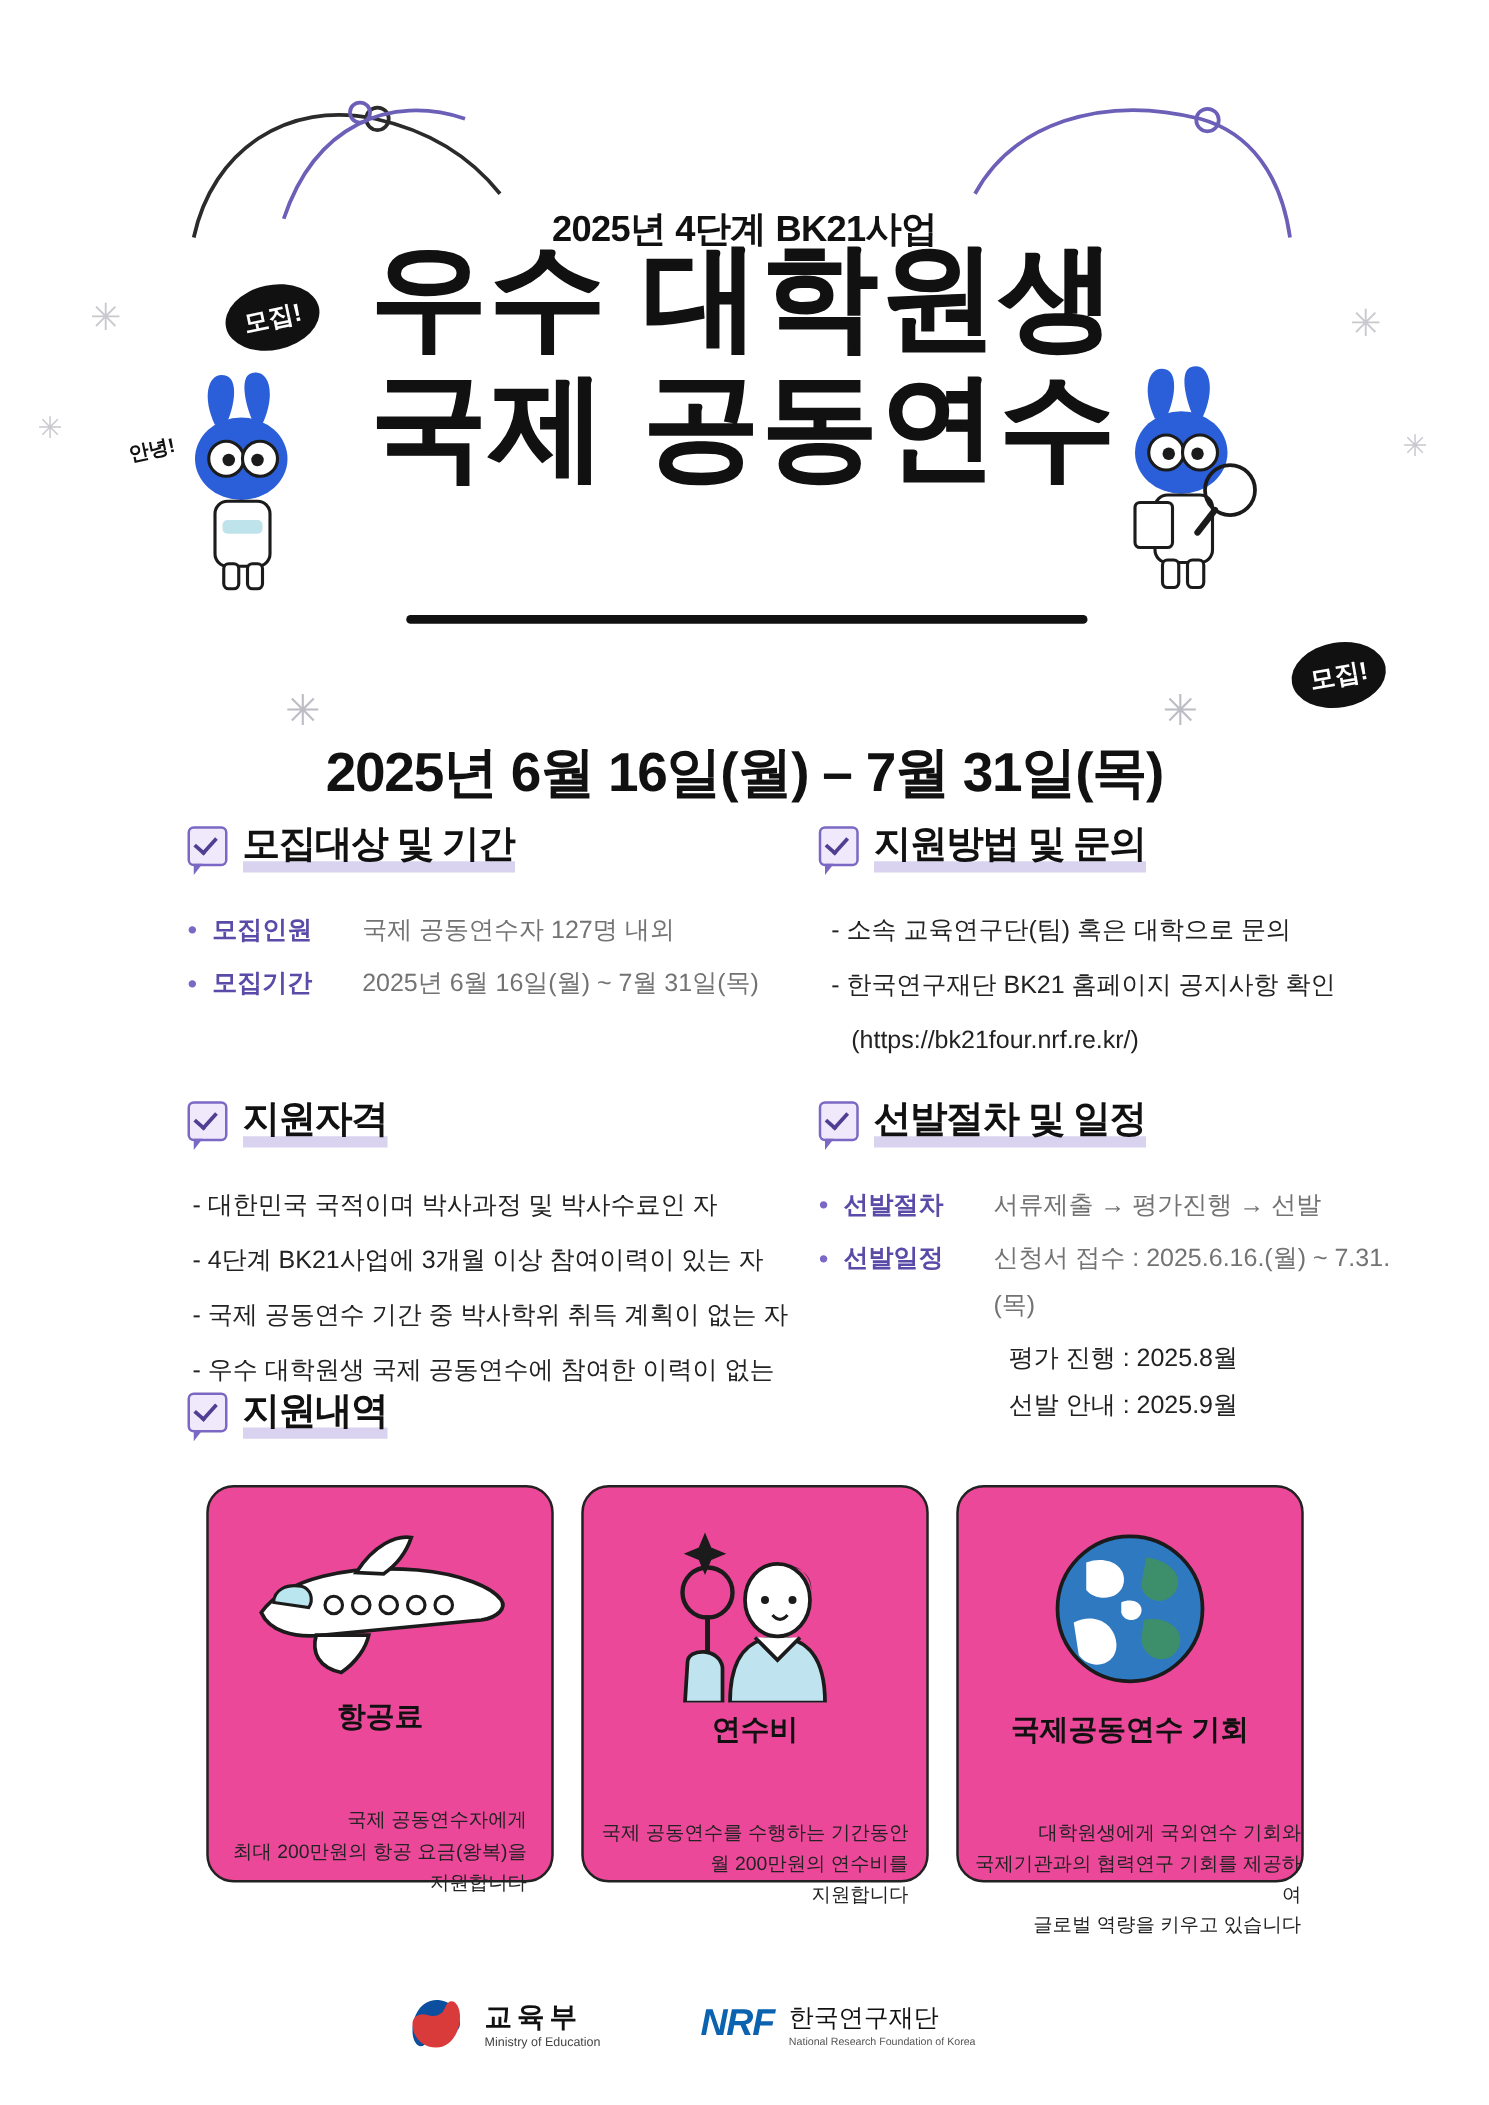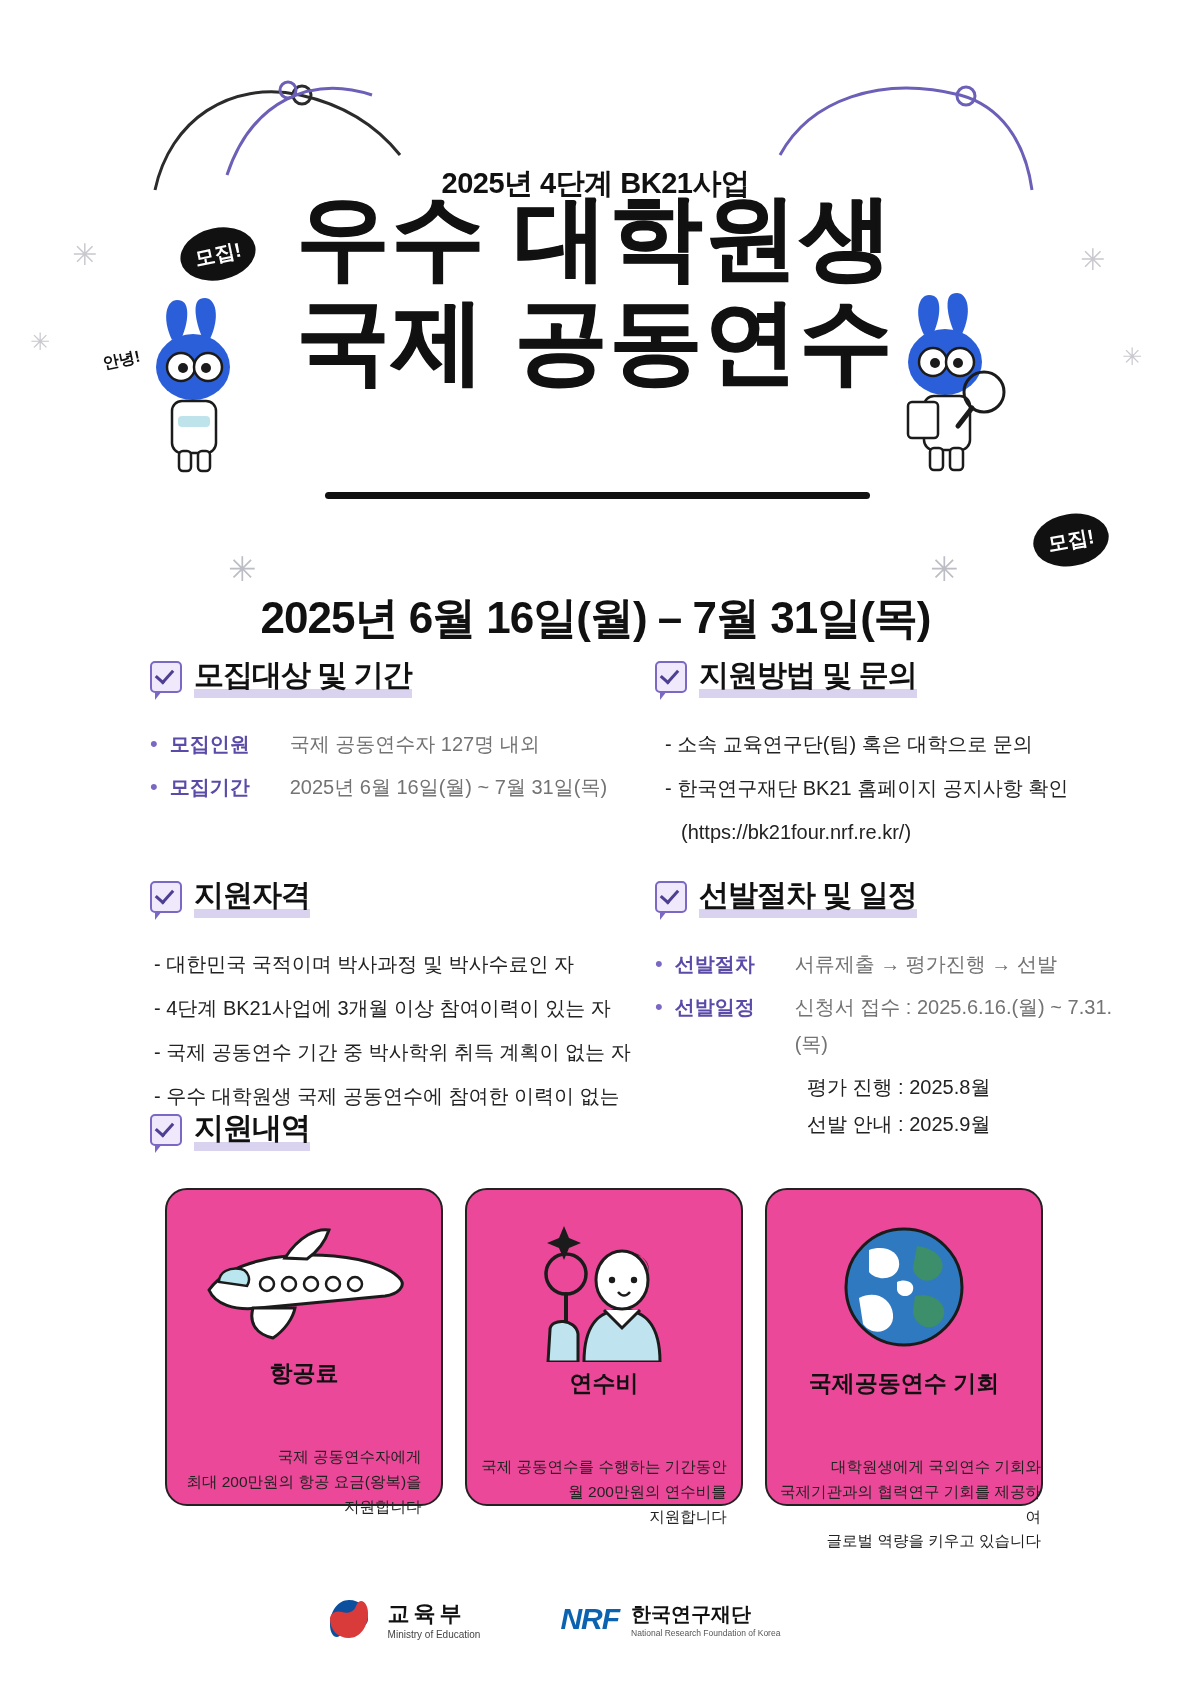--- a/index.html
+++ b/index.html
@@ -232,21 +232,21 @@
   .logo-item { display: flex; align-items: center; gap: 12px; }
   .logo-text-main { font-size: 22px; font-weight: bold; color: #111; letter-spacing: 4px;}
   .logo-text-sub { font-size: 10px; color: #444; letter-spacing: 0px; text-align: right;}
   .nrf-mark {
     font-size: 30px;
     font-weight: 900;
     font-style: italic;
     color: #0b63b0;
     letter-spacing: -1px;
   }
-  .nrf-name { font-size: 20px; font-weight: bold; color: #111; }
+  .nrf-name { font-size: 20px; font-weight: normal; color: #111; }
   .nrf-sub { font-size: 8.5px; color: #555; }
 </style>
 </head>
 <body>
 
 <div class="poster">
 
   <svg class="deco" style="top:60px;left:150px;" width="260" height="140" viewBox="0 0 260 140">
     <path d="M5 130 C 20 60, 80 20, 150 35 C 200 46, 230 70, 250 95" fill="none" stroke="#2b2b2b" stroke-width="3"></path>
     <circle cx="152" cy="35" r="9" fill="none" stroke="#2b2b2b" stroke-width="3"></circle>

